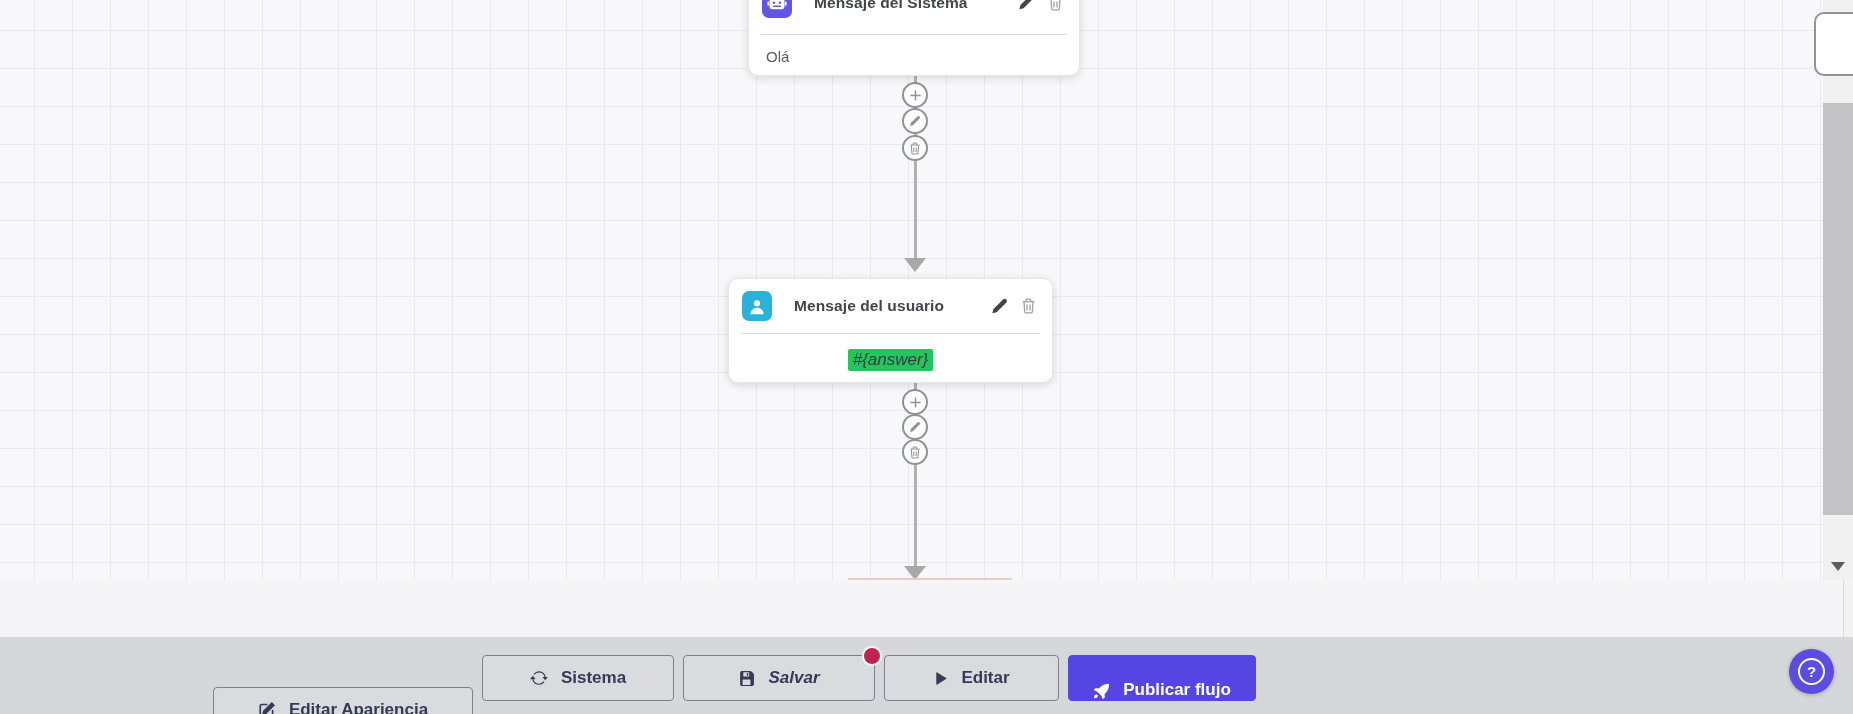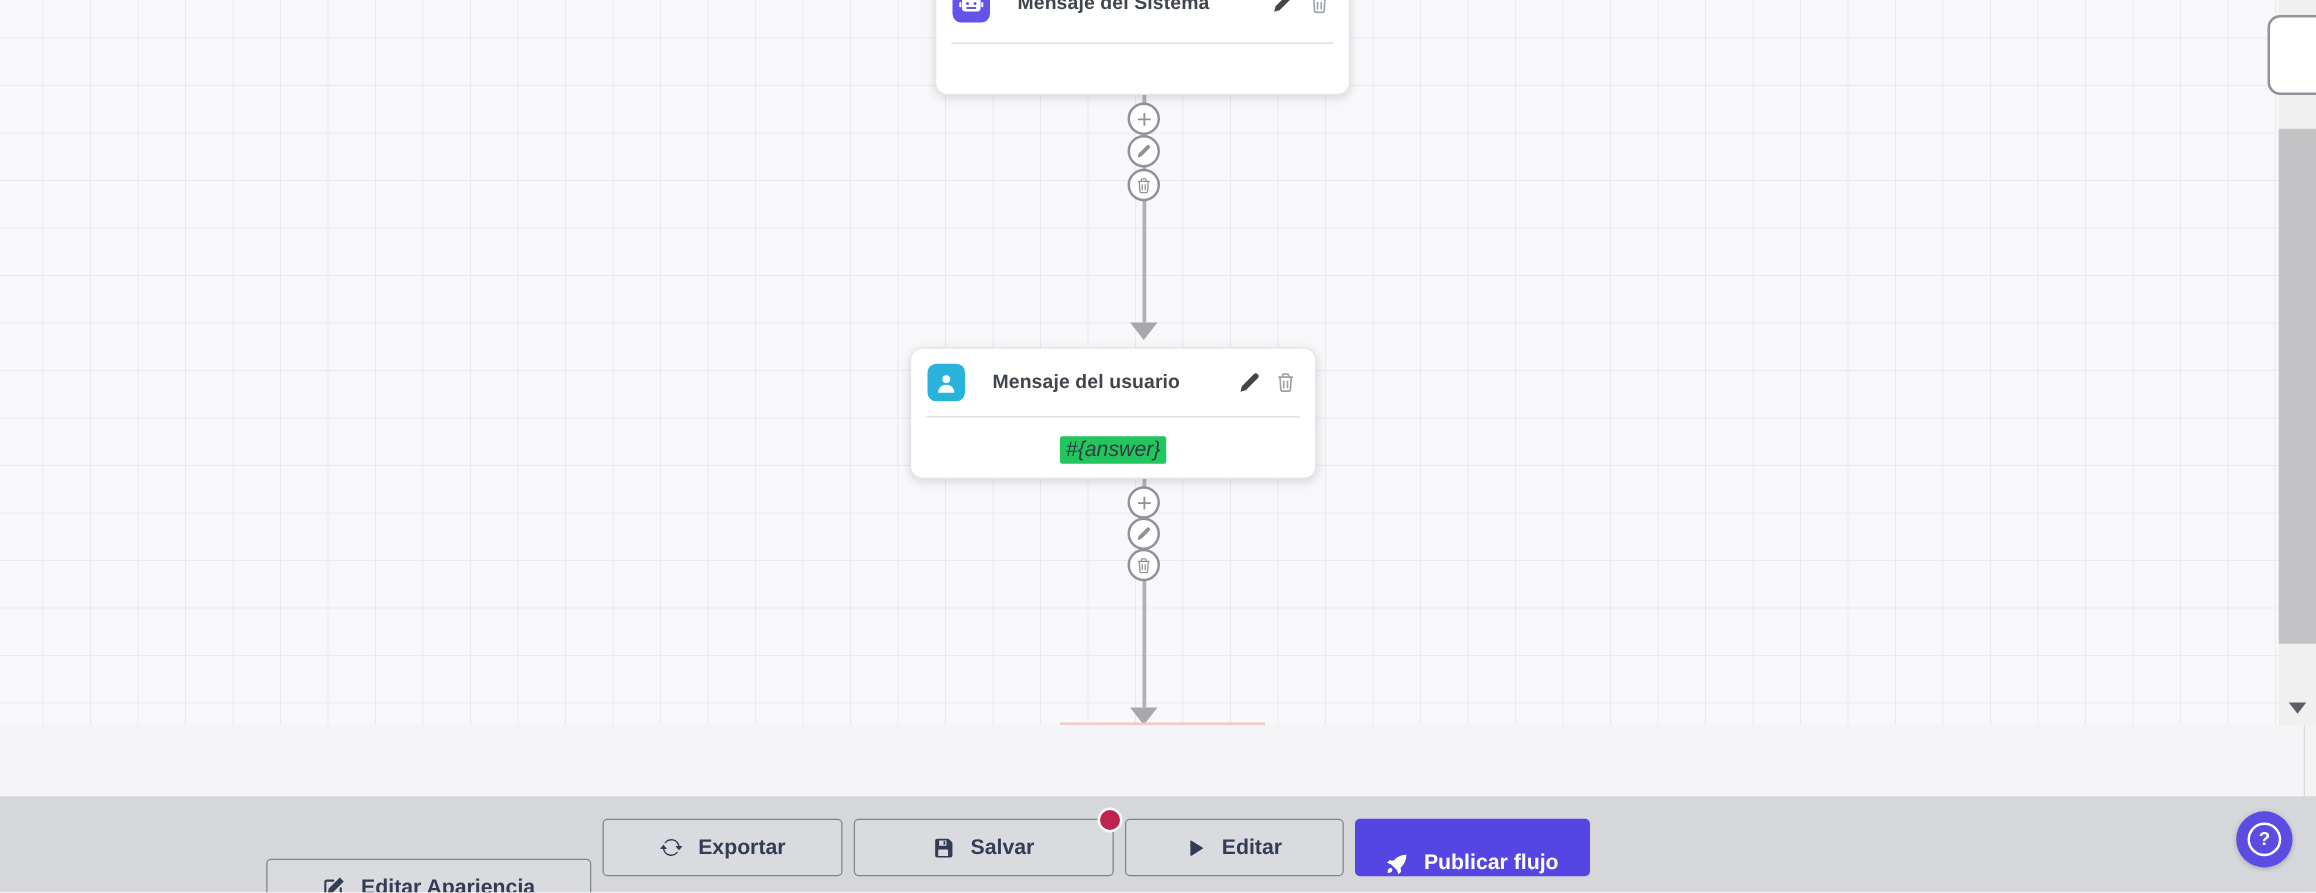--- a/index.html
+++ b/index.html
@@ -199,20 +199,21 @@
           <svg width="15" height="16" viewBox="0 0 14 15" fill="none" stroke="#9aa0a4" stroke-width="1.2">
               <path d="M1.5 3.5h11"></path>
               <path d="M4.8 3.3V2a.9.9 0 01.9-.9h2.6a.9.9 0 01.9.9v1.3"></path>
               <path d="M2.8 3.7l.6 9.2a1.2 1.2 0 001.2 1.1h4.8a1.2 1.2 0 001.2-1.1l.6-9.2"></path>
               <path d="M5.6 6.2v5.6M8.4 6.2v5.6"></path>
             </svg>
         </span>
       </div>
     </div>
     <div class="node-divider"></div>
+    <div class="node-content left">Olá</div>
   </div>
 
   <div class="node-card" style="left:728px; top:278px; width:325px; height:105px;text-align:center;">
     <div class="node-header" style="height:54px;">
       <div class="node-icon-box user">
         <svg width="22" height="22" viewBox="0 0 24 24">
           <circle cx="12" cy="9" r="3.4" fill="#fff"></circle>
           <path d="M5 20.5c0-4 3.1-6.6 7-6.6s7 2.6 7 6.6v.5H5z" fill="#fff"></path>
         </svg>
       </div>
@@ -288,24 +289,24 @@
         <span>Editar Apariencia</span>
       </button>
 
       <button class="tb-btn" style="width:192px;">
         <span>
           <svg width="18" height="18" viewBox="0 0 16 16" fill="#333b55">
             <path d="M11.534 7h3.932a.25.25 0 01.192.41l-1.966 2.36a.25.25 0 01-.384 0l-1.966-2.36a.25.25 0 01.192-.41zm-11 2h3.932a.25.25 0 00.192-.41L2.692 6.23a.25.25 0 00-.384 0L.342 8.59A.25.25 0 00.534 9z"></path>
             <path d="M8 3c-1.552 0-2.94.707-3.857 1.818a.5.5 0 11-.771-.636A6.002 6.002 0 0113.917 7H12.9A5.002 5.002 0 008 3zM3.1 9a5.002 5.002 0 008.757 2.182.5.5 0 11.771.636A6.002 6.002 0 012.083 9H3.1z"></path>
           </svg>
         </span>
-        <span>Exportar</span>
-      </button>
-
-      <button class="tb-btn" style="width:208px;">
+        <span>Sistema</span>
+      </button>
+
+      <button class="tb-btn" style="width:192px;font-style:italic;">
         <span class="badge-dot"></span>
         <span>
           <svg width="17" height="17" viewBox="0 0 16 16">
             <path fill-rule="evenodd" fill="#333b55" d="M2 2.5A1.5 1.5 0 013.5 1h8.1a1.5 1.5 0 011.06.44l1.9 1.9A1.5 1.5 0 0115 4.4v9.1a1.5 1.5 0 01-1.5 1.5h-10A1.5 1.5 0 012 13.5zM5 2.2v4h5.5v-4zM4.3 14h7.4V9.6a.6.6 0 00-.6-.6H4.9a.6.6 0 00-.6.6z"></path>
             <rect x="8.3" y="2.8" width="1.3" height="2.6" fill="#333b55"></rect>
           </svg>
         </span>
         <span>Salvar</span>
       </button>
 

